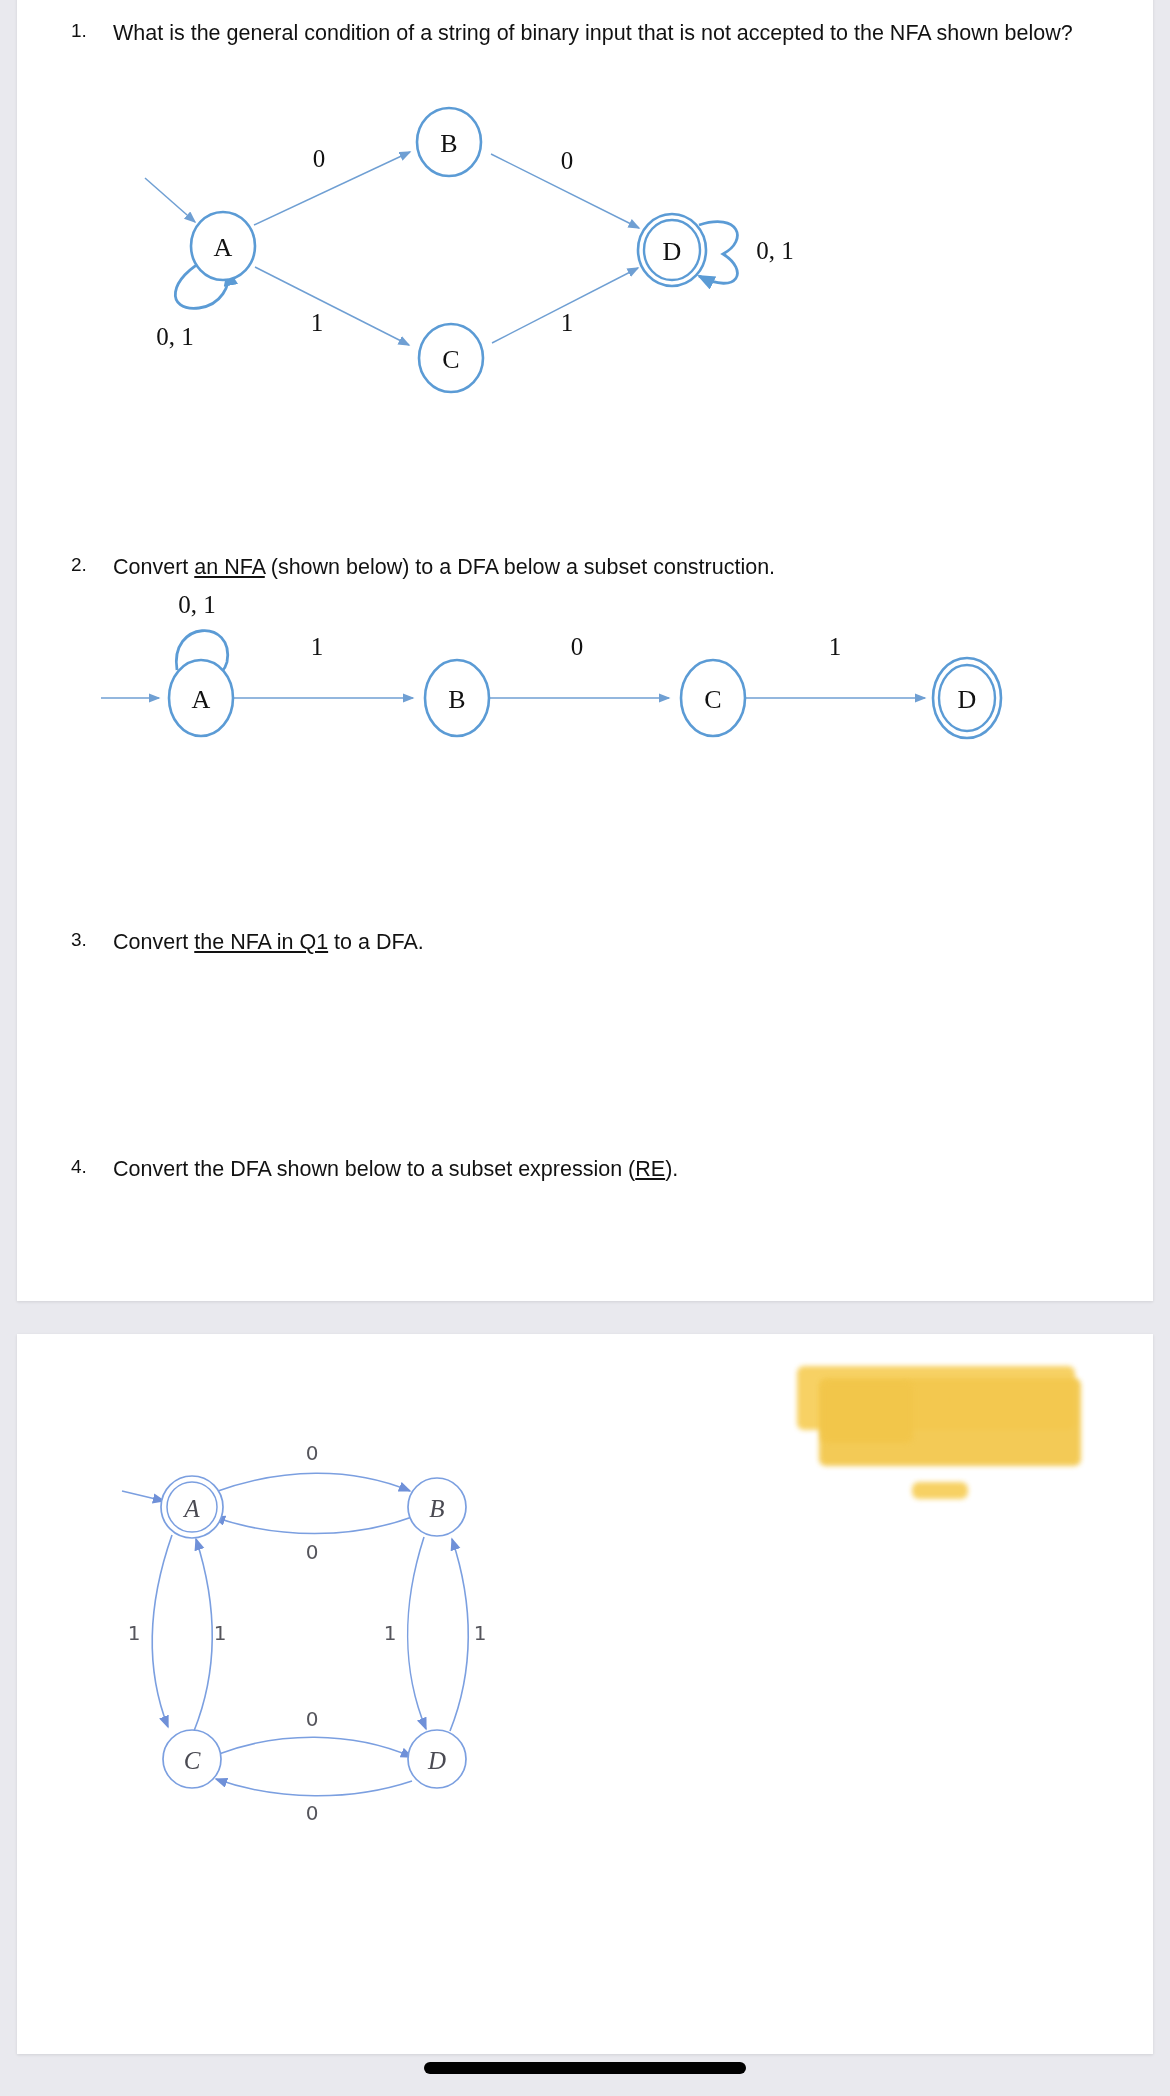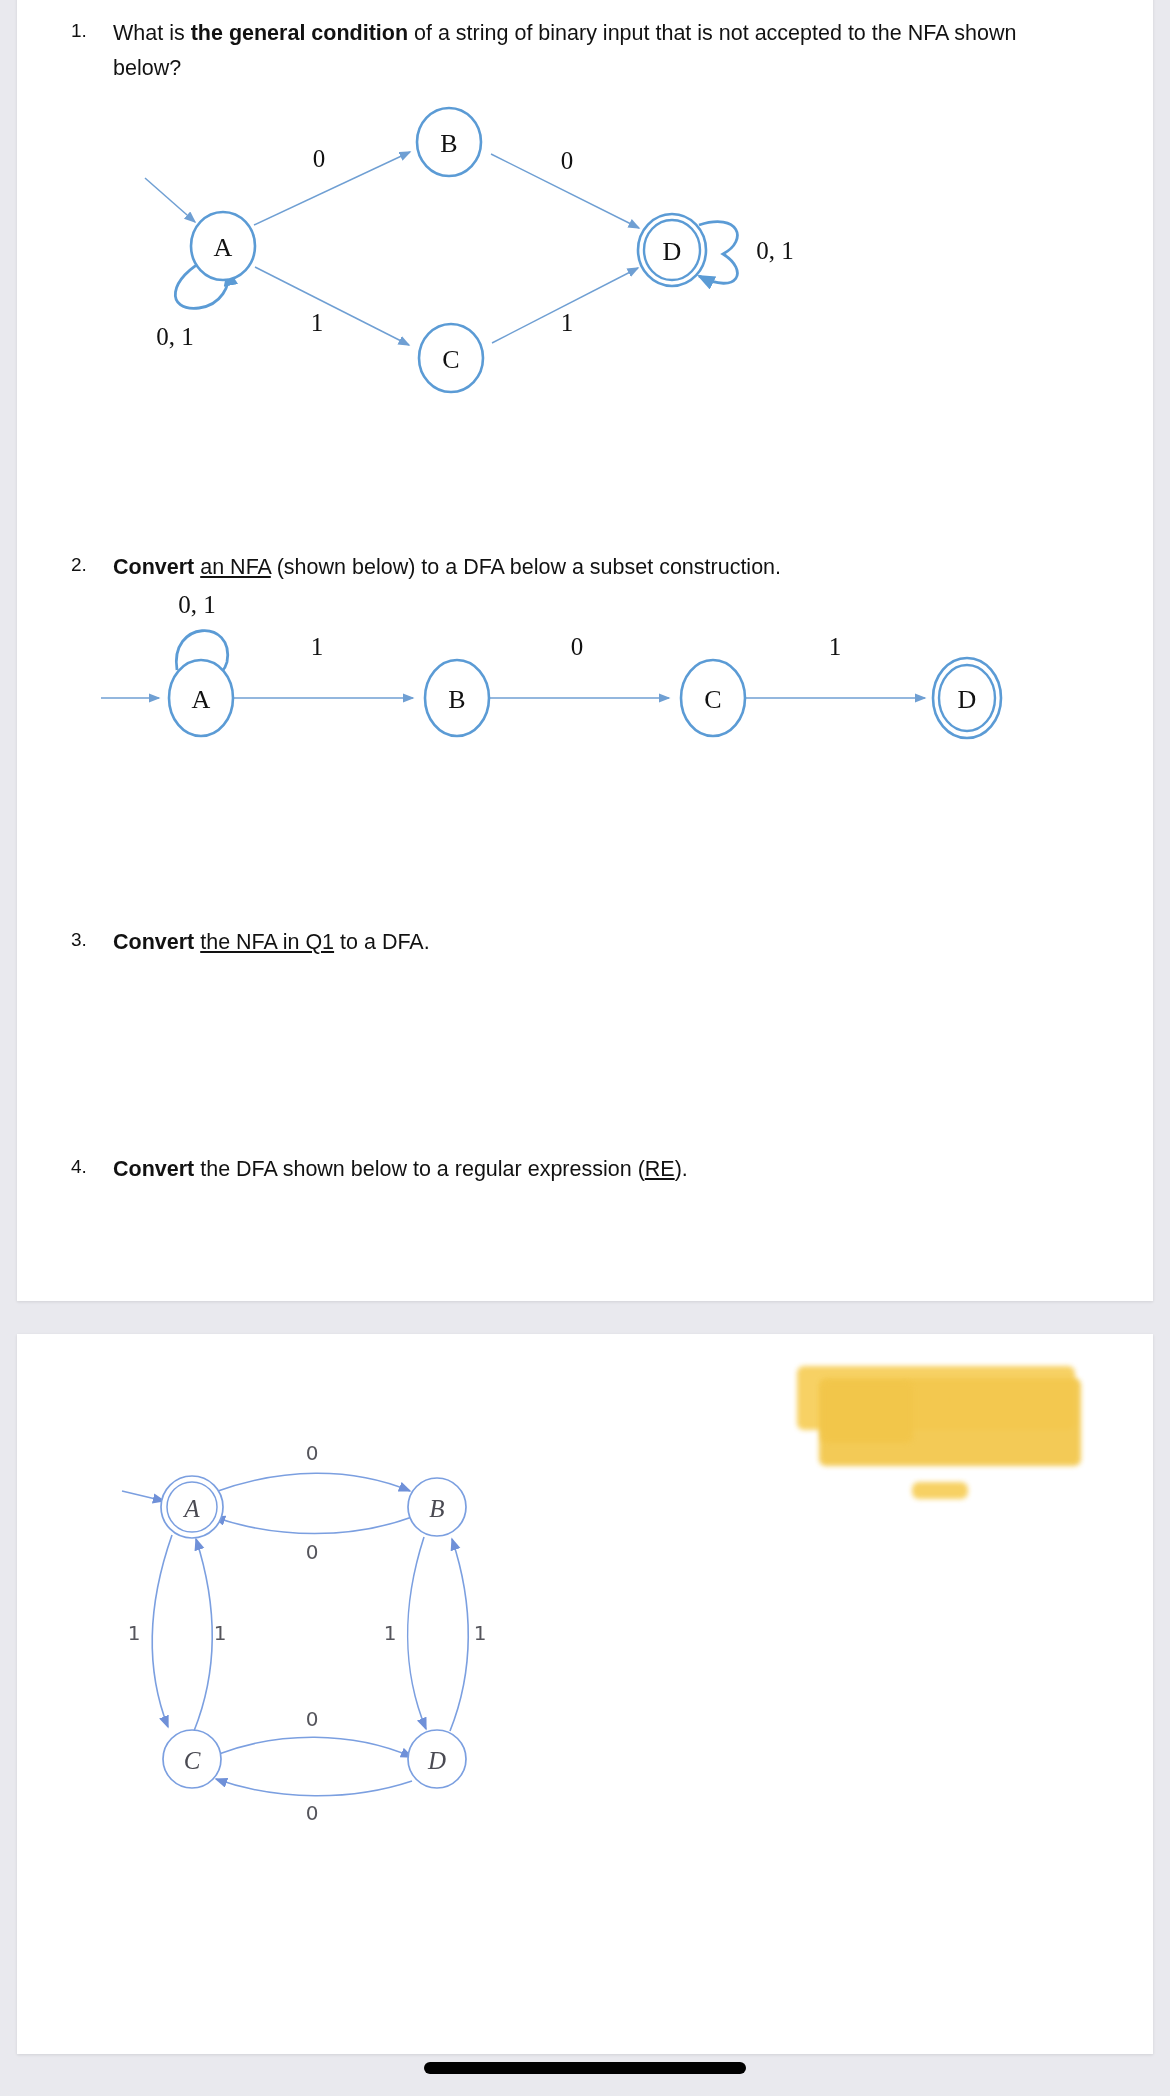--- a/index.html
+++ b/index.html
@@ -36,21 +36,21 @@
     line-height: 1.62;
     color: #121212;
   }
   .qnum {
     position: absolute;
     left: -42px;
     top: 0;
     font-size: 19px;
     color: #121212;
   }
-  .question b { font-weight: 700; }
+  .question b { font-weight: 400; }
   .question u { text-underline-offset: 2px; }
 
   
   .diagram { position: absolute; }
   .diagram svg { display: block; overflow: visible; }
 
   .nd-circle { fill: #ffffff; stroke: #5b9bd5; stroke-width: 2.6; }
   .nd-circle-inner { fill: none; stroke: #5b9bd5; stroke-width: 2.4; }
   .edge { fill: none; stroke: #6f9fd3; stroke-width: 1.5; }
   .edge-loop { fill: none; stroke: #5b9bd5; stroke-width: 2.8; }
@@ -228,21 +228,21 @@
       </svg>
     </div>
 
     <div class="question" style="top:955px;">
       <span class="qnum">3.</span>
       <span><b>Convert </b><u>the NFA in Q1</u><span> to a DFA.</span></span>
     </div>
 
     <div class="question" style="top:1182px;">
       <span class="qnum">4.</span>
-      <span><b>Convert </b><span>the DFA shown below to a regular expression (</span><u>RE</u><span>).</span></span>
+      <span><b>Convert </b><span>the DFA shown below to a subset expression (</span><u>RE</u><span>).</span></span>
     </div>
 
   </div>
 
   <div class="page" id="page-two">
 
     <div id="redaction" style="top:14px; left:760px; width:320px; height:140px;">
       <div class="hl-text" style="left:72px; top:36px;">UNIVERSITY</div>
       <div class="hl hl-a" style="left:20px;  top:18px; width:278px; height:64px;"></div>
       <div class="hl hl-b" style="left:42px;  top:30px; width:262px; height:88px;"></div>

